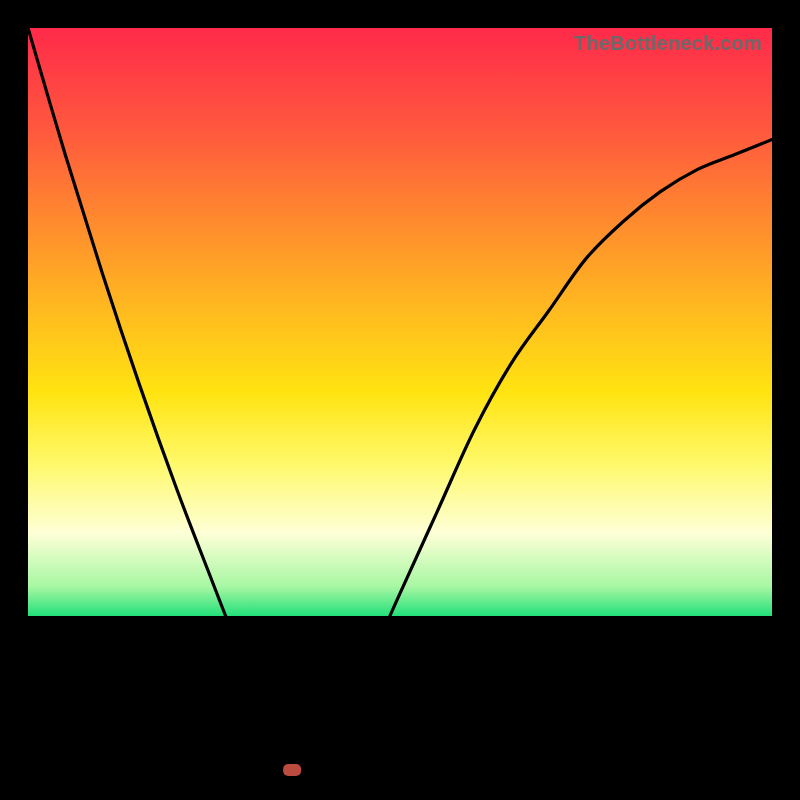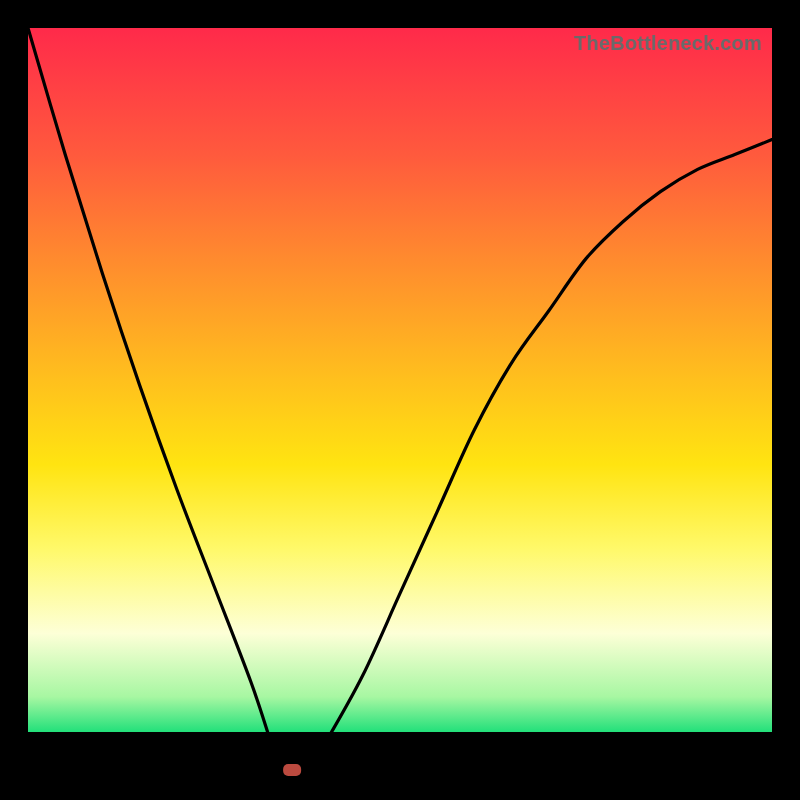--- a/index.html
+++ b/index.html
@@ -15,21 +15,21 @@
     position: relative;
     width: 800px;
     height: 800px;
     background: #000;
   }
   .plot {
     position: absolute;
     left: 28px;
     top: 28px;
     width: 744px;
-    height: 704px;
+    height: 588px;
     background: linear-gradient(to bottom,
       #ff2a4a 0%,
       #ff5a3d 18%,
       #ff8b2e 33%,
       #ffba1f 48%,
       #ffe411 62%,
       #fff96a 74%,
       #fdffd7 86%,
       #a7f7a2 95%,
       #22e07a 100%);

